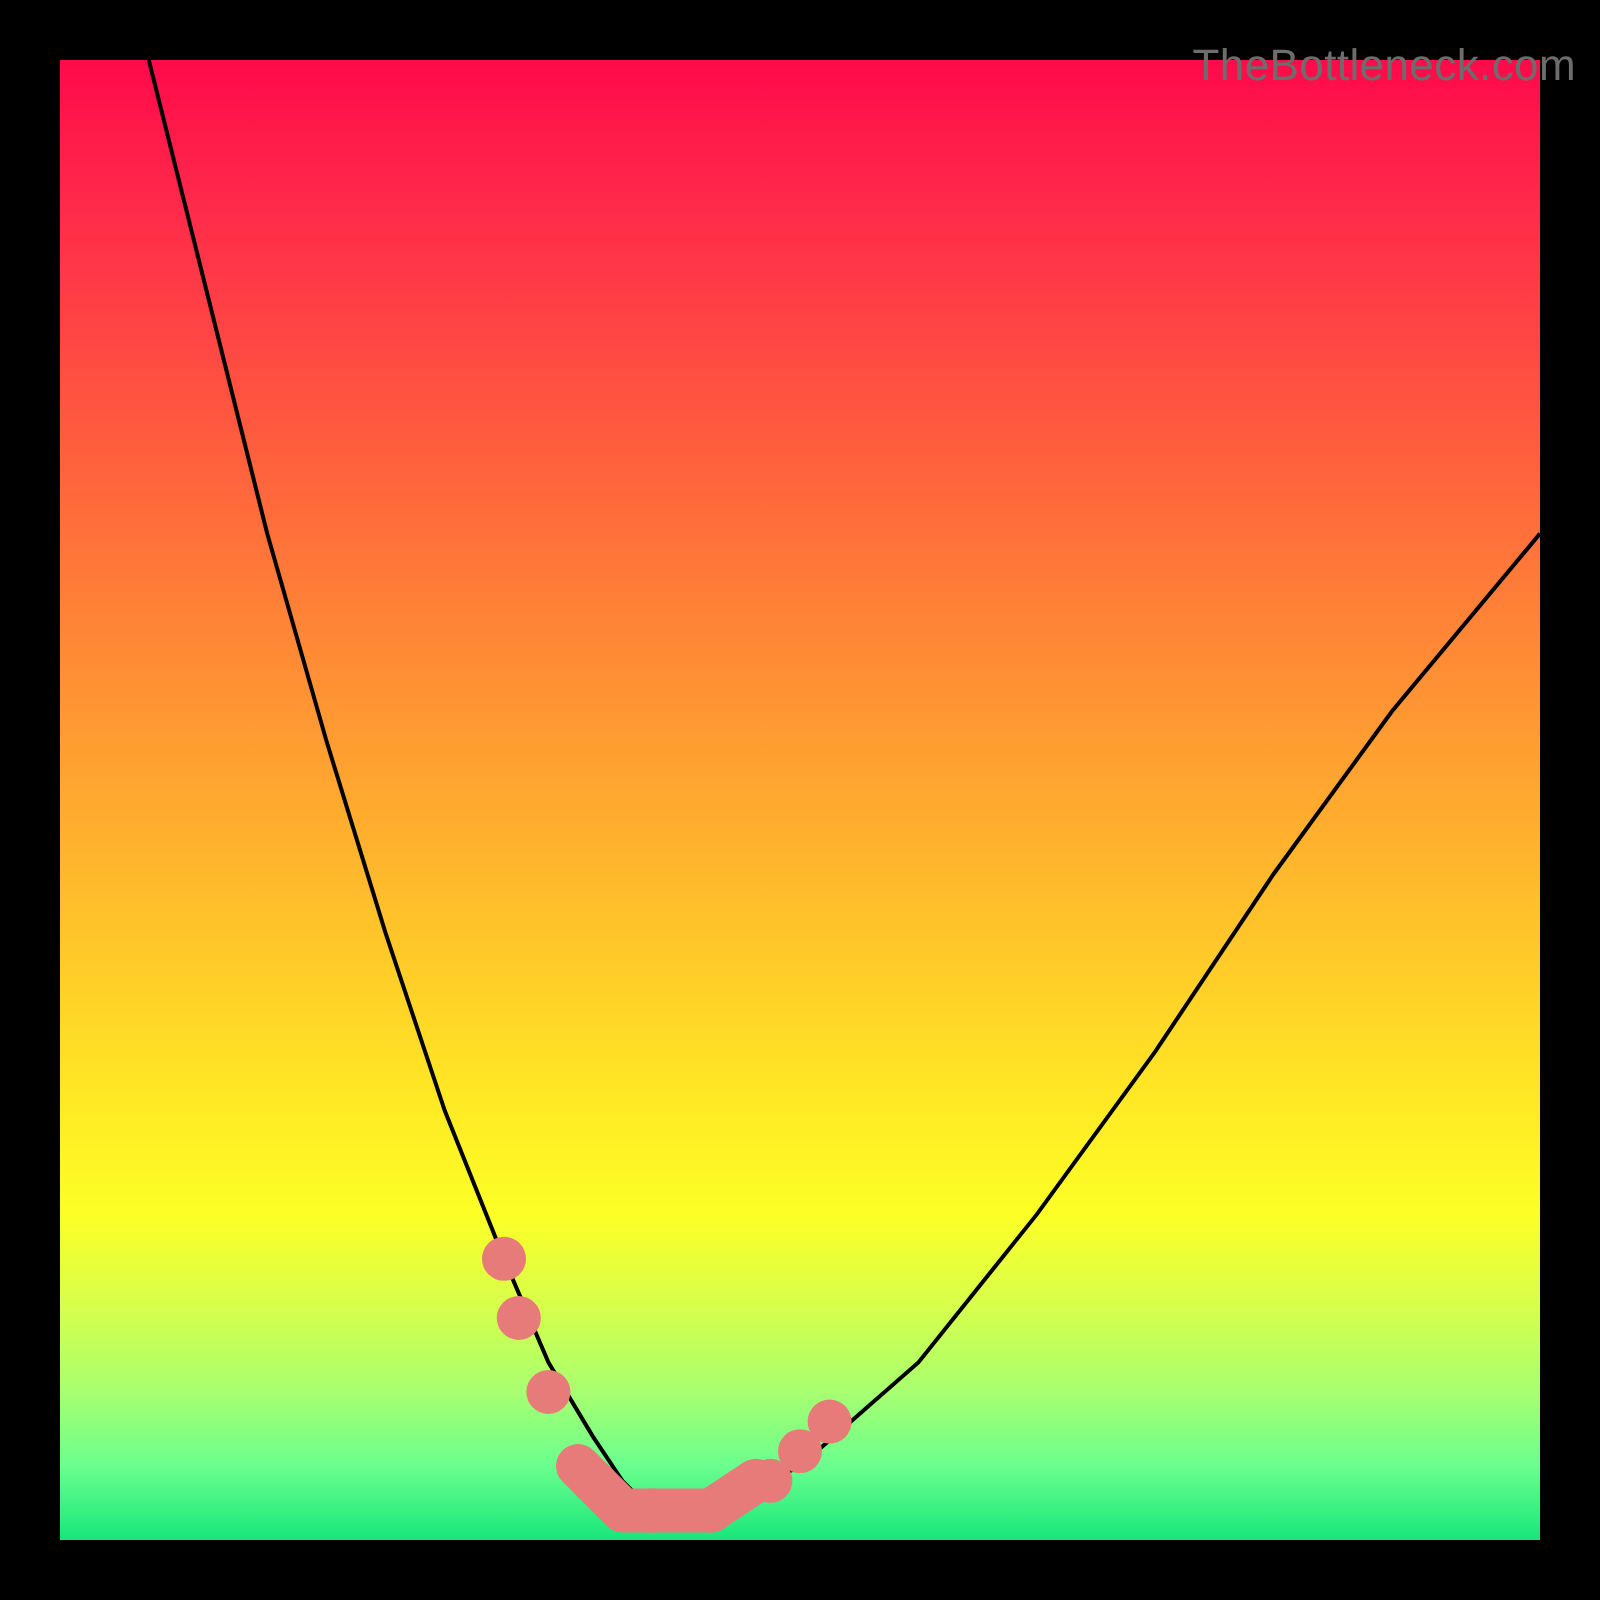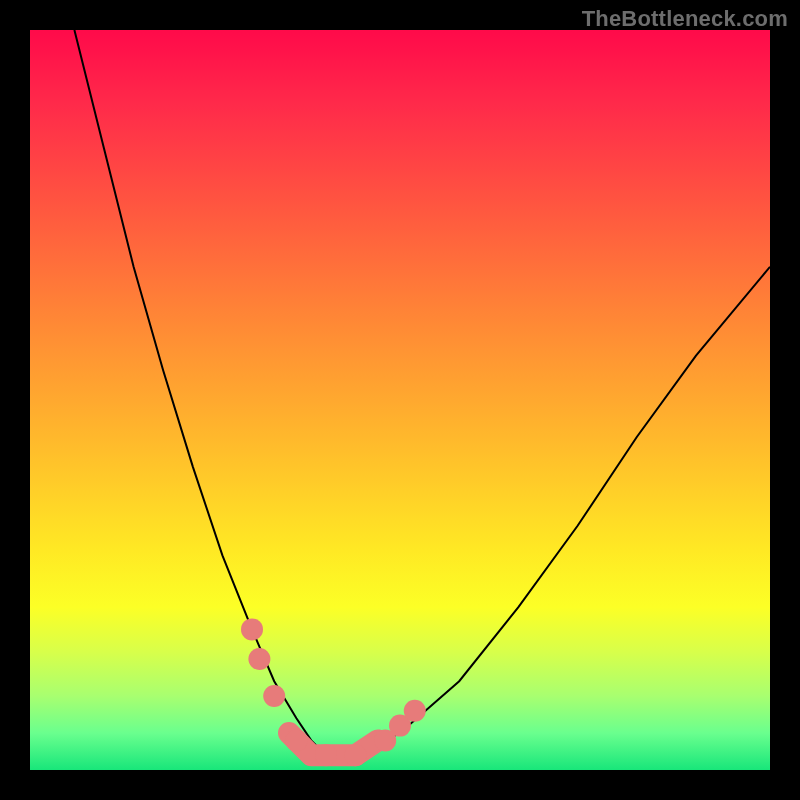--- a/index.html
+++ b/index.html
@@ -26,25 +26,25 @@
       #ffe824 70%,
       #fcff26 78%,
       #d8ff4a 84%,
       #a8ff70 90%,
       #6aff8e 95%,
       #18e67a 100%
     );
   }
   .watermark {
     position: absolute;
-    top: 6px;
+    top: 20px;
     right: 12px;
     color: #6d6d6d;
     font-size: 22px;
-    font-weight: 700;
+    font-weight: 400;
     letter-spacing: 0.2px;
     user-select: none;
   }
   svg.curve {
     position: absolute;
     left: 0;
     top: 0;
     width: 740px;
     height: 740px;
   }

